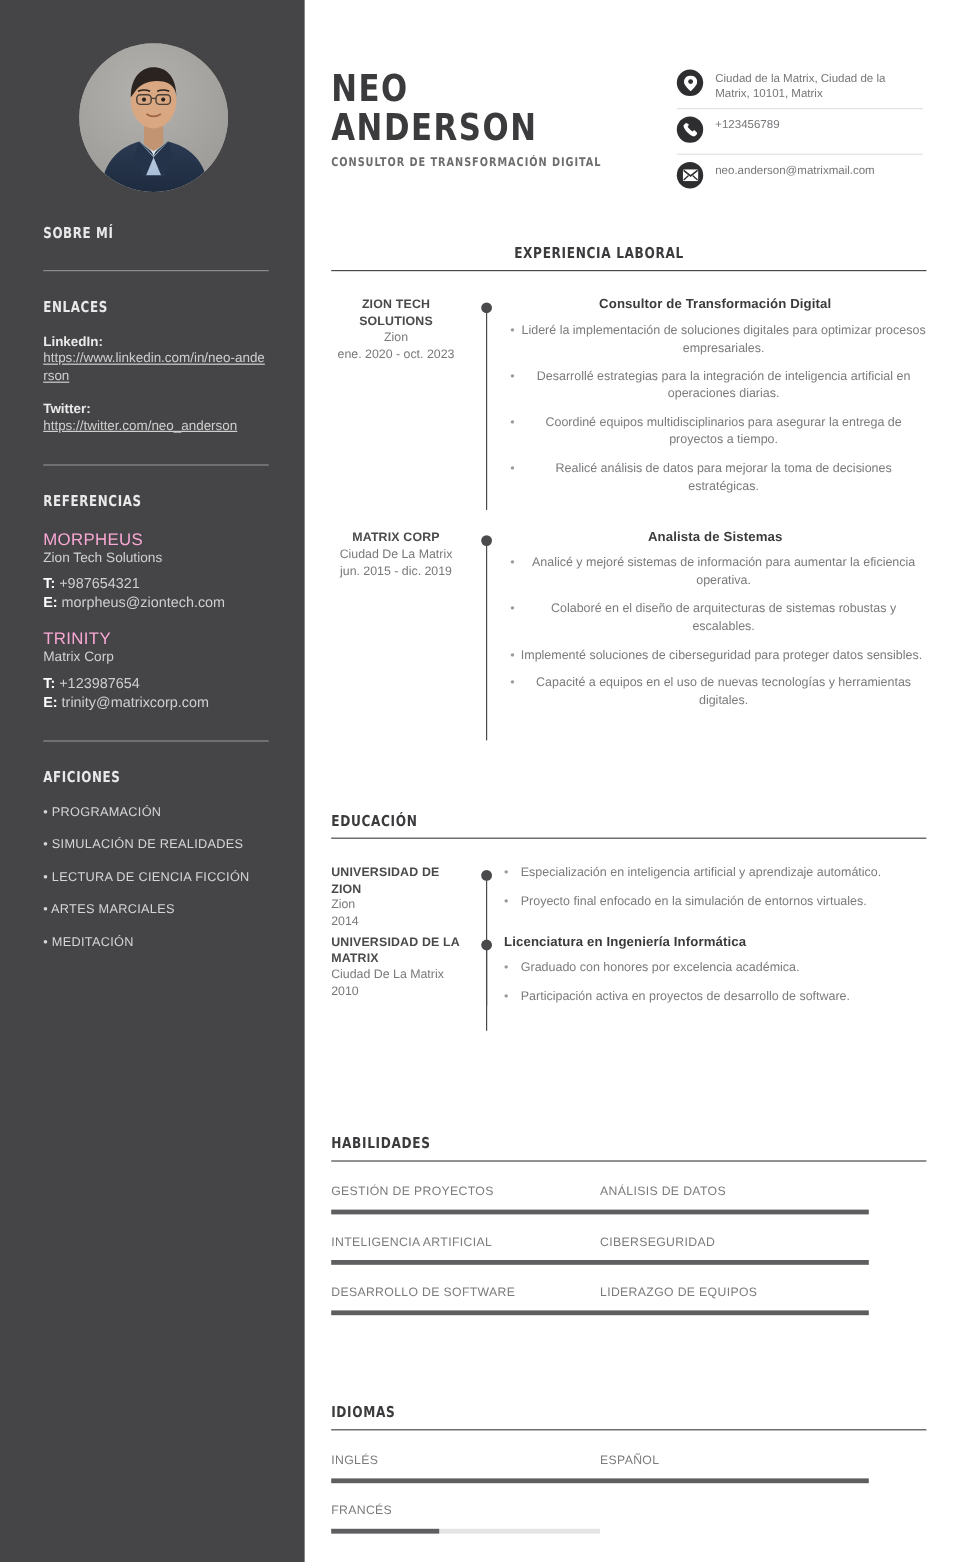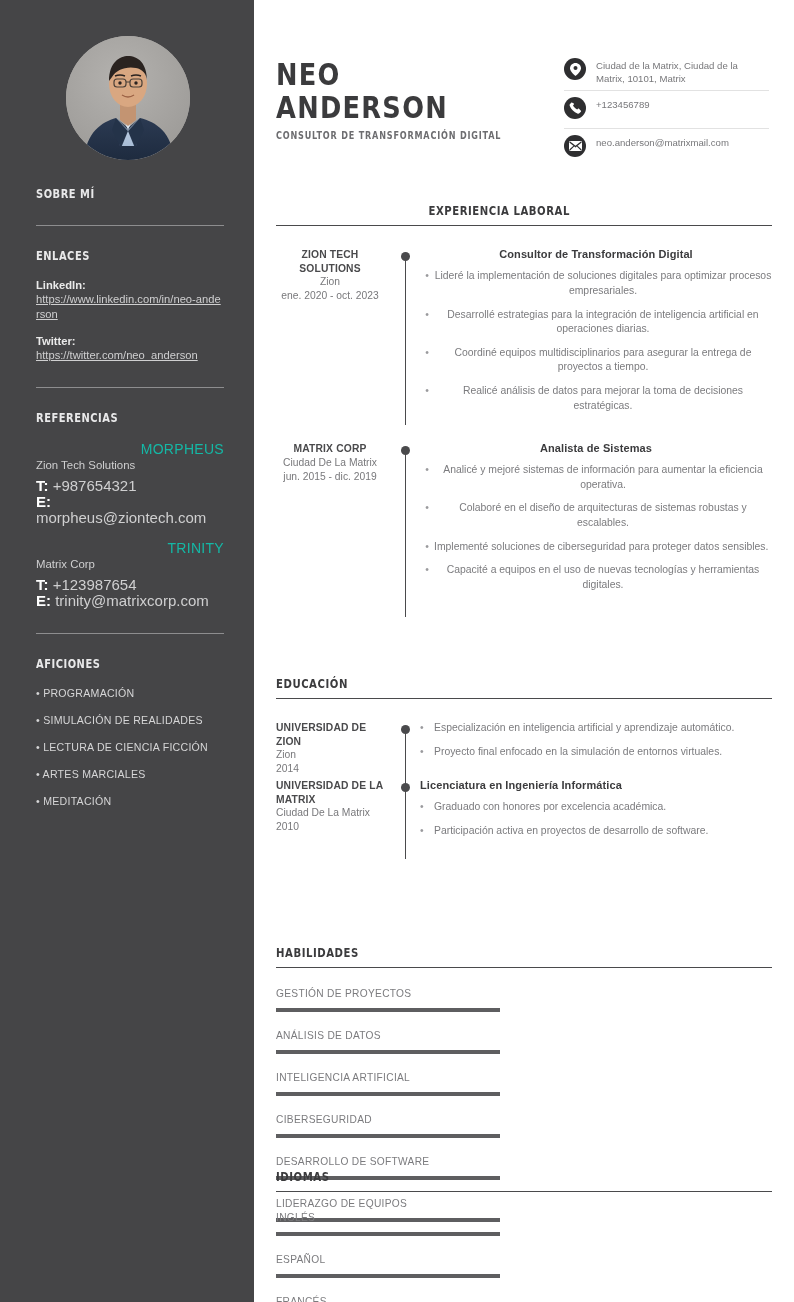--- a/index.html
+++ b/index.html
@@ -69,32 +69,31 @@
     font-size: 11.2px;
     line-height: 15px;
     color: #cfcfd0;
     text-decoration: underline;
     word-break: break-all;
     display: block;
     margin: 0 0 13px 0;
   }
   .ref-name {
     font-size: 14px;
-    color: #14b8a6;
+    color: #f9a8d4;
     letter-spacing: 0.3px;
     margin: 0 0 2px 0;
-    text-align: right;
   }
   .ref-company {
     font-size: 11.4px;
     color: #cfcfd0;
     margin: 0 0 7px 0;
   }
   .ref-line {
-    font-size: 15px;
+    font-size: 12px;
     color: #cfcfd0;
     line-height: 16px;
     margin: 0;
   }
   .ref-line b { color: #ffffff; font-weight: bold; }
   .ref-block { margin-bottom: 14px; }
   .hobby {
     font-size: 10.6px;
     color: #d6d6d7;
     letter-spacing: 0.25px;
@@ -210,21 +209,21 @@
   }
   .bullet {
     display: flex;
     font-size: 10.4px;
     line-height: 14.6px;
     color: #7b7b7e;
     margin-bottom: 9px;
   }
   .bullet-dot { flex: 0 0 14px; color: #9a9a9d; }
 
-  .bars { display: flex; flex-wrap: wrap; justify-content: flex-start; flex-direction: column; }
+  .bars { display: flex; flex-wrap: wrap; justify-content: flex-start; }
   .bar-item { width: 224px; margin-bottom: 18px; }
   .bar-label {
     font-size: 10.2px;
     color: #7b7b7e;
     letter-spacing: 0.3px;
     margin-bottom: 9px;
   }
   .bar-track {
     height: 4px;
     background: #e4e4e4;

